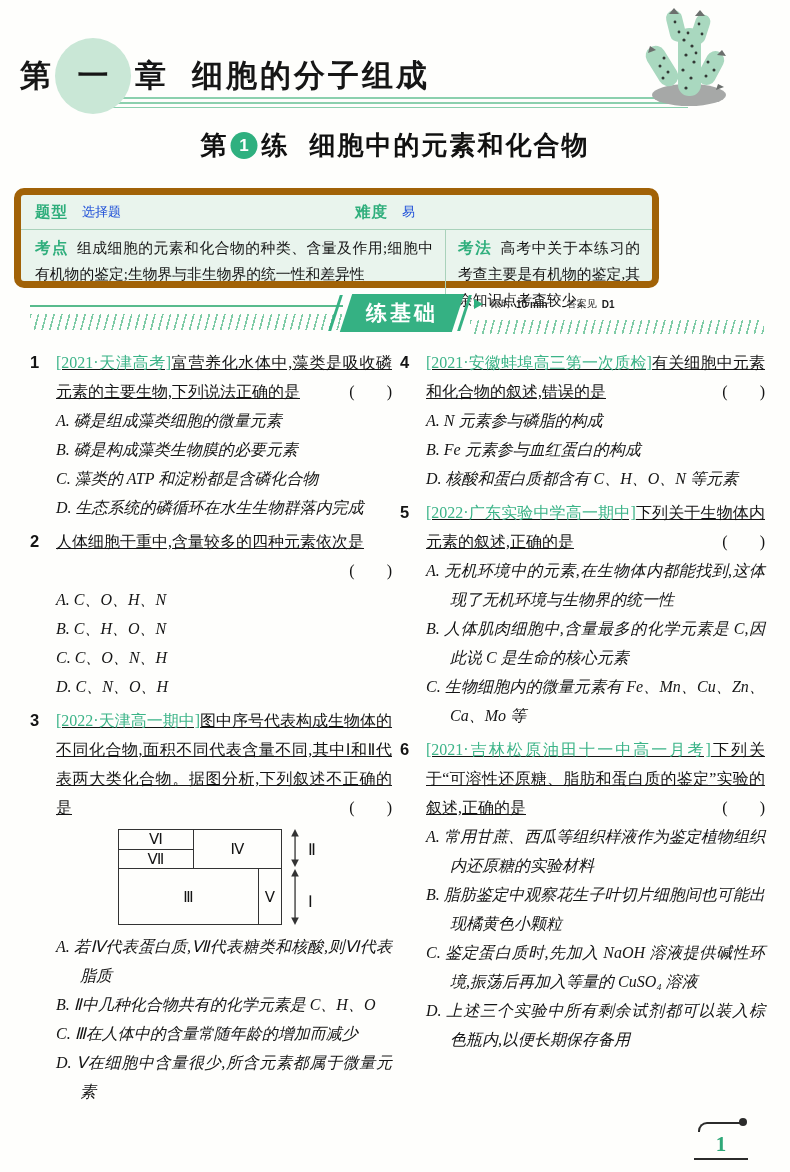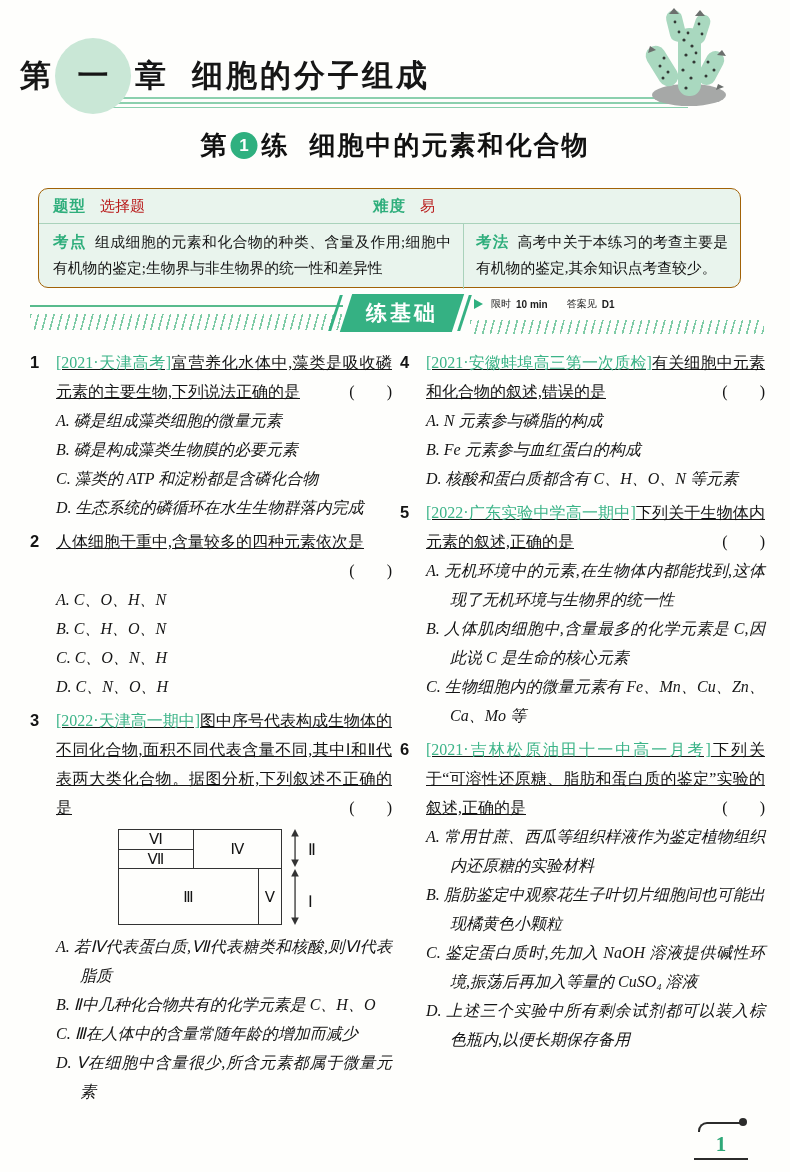--- a/index.html
+++ b/index.html
@@ -18,26 +18,26 @@
 
   
   .practice{position:absolute;top:128px;left:50%;transform:translateX(-50%);
             display:flex;align-items:center;white-space:nowrap;
             font-family:"Liberation Sans",sans-serif;font-weight:bold;font-size:26px;color:#111;}
   .pr-badge{width:27px;height:27px;border-radius:50%;background:#2fb07f;color:#fff;
             display:flex;align-items:center;justify-content:center;font-size:17px;margin:0 4px;}
   .pr-title{margin-left:22px;letter-spacing:2px;}
 
   
-  .info-box{position:absolute;left:38px;top:188px;width:703px;height:100px;box-sizing:border-box;
-            background:#e9f4ed;border:1px solid #a16207;border-radius:10px;}
+  .info-box{position:absolute;left:14px;top:188px;width:645px;height:100px;box-sizing:border-box;
+            background:#e9f4ed;border:7px solid #a16207;border-radius:10px;}
   .ib-row1{height:34px;display:flex;align-items:center;padding:0 14px;border-bottom:1px solid #a9d2bb;}
   .ib-lbl{font-family:"Liberation Sans",sans-serif;font-weight:bold;color:#2fae7c;
           font-size:15.5px;letter-spacing:1px;margin-right:14px;flex:none;}
-  .ib-val{font-size:15px;color:#b91c1c;}
+  .ib-val{font-size:13px;color:#1d4ed8;}
   .ib-cell1{width:320px;display:flex;align-items:center;}
   .ib-row2{display:flex;height:65px;}
   .ib-points{width:424px;box-sizing:border-box;padding:5px 12px 0 14px;}
   .ib-method{flex:1;border-left:1px solid #a9d2bb;box-sizing:border-box;padding:5px 12px 0 12px;}
   .ib-text{font-size:14.8px;line-height:26px;text-align:justify;}
   .ib-text .ib-lbl{margin-right:8px;}
 
   
   .div-line{position:absolute;left:30px;top:305px;width:313px;height:2px;background:#58bb8d;}
   .hatch{position:absolute;background:repeating-linear-gradient(105deg,#7ecba6 0 1.6px,rgba(0,0,0,0) 1.6px 7.5px);}

